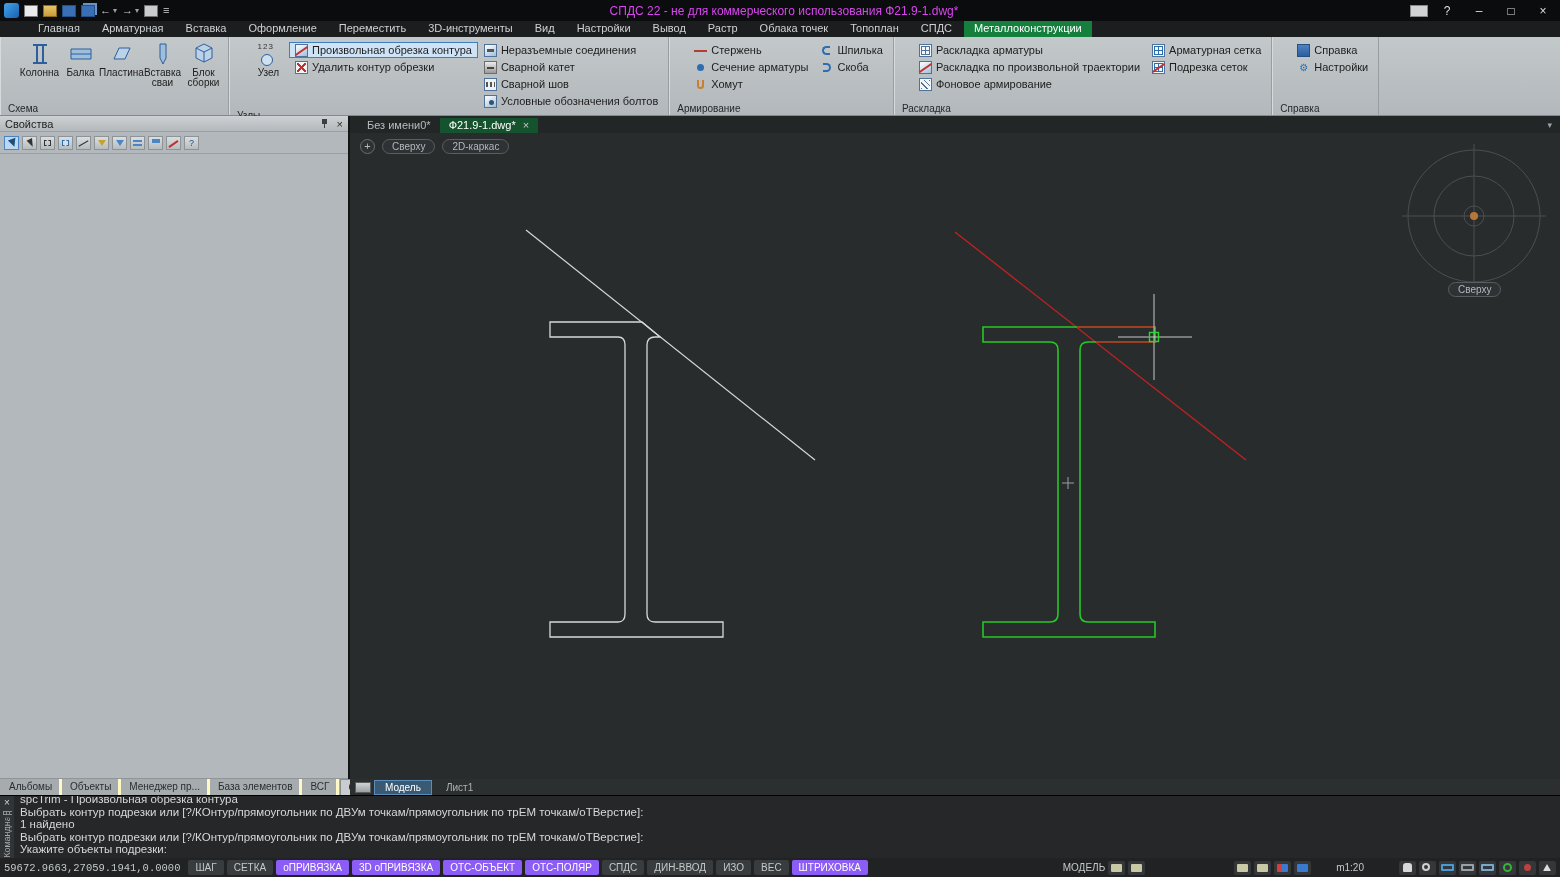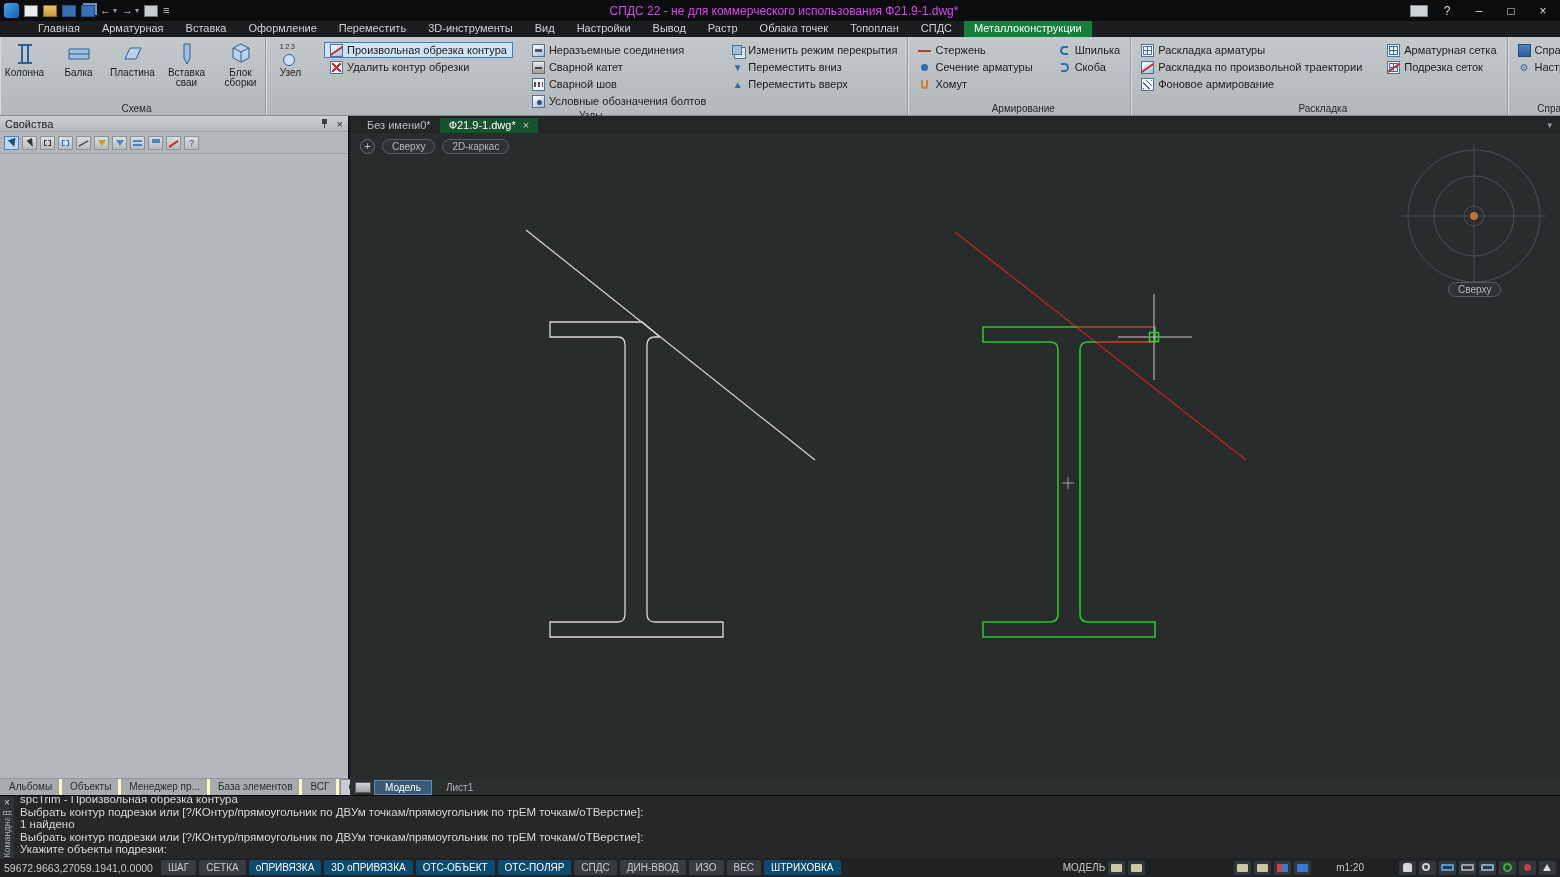--- a/index.html
+++ b/index.html
@@ -25,22 +25,22 @@
   .wb { width:26px; text-align:center; color:#ddd; font-size:12px; }
 
   
   .rtabs { height:16px; background:#1b1d1e; display:flex; align-items:stretch; padding-left:28px; gap:2px; flex:none; }
   .rtab { padding:1px 10px 0; font-size:11px; color:#cfd2d4; white-space:nowrap; }
   .rtab.active { background:#15803d; color:#fff; }
 
   
   .ribbon { height:79px; background:linear-gradient(#c3c8ca,#b2b8bb); display:flex; flex:none; border-bottom:1px solid #83898c; }
   .rgroup { display:flex; flex-direction:column; border-right:1px solid #979da0; box-shadow:1px 0 0 #d7dbdc inset; }
-  .rgc { flex:1; display:flex; padding:2px 4px 0; gap:13px; }
-  .rglabel { height:13px; font-size:10px; color:#24282a; text-align:center; line-height:13px;padding-left:8px; }
+  .rgc { flex:1; display:flex; padding:2px 4px 0; gap:0;margin-left:15px; }
+  .rglabel { height:13px; font-size:10px; color:#24282a; text-align:left; line-height:13px;padding-left:8px; }
   .bigbtn { width:41px; display:flex; flex-direction:column; align-items:center; }
   .bicon { width:26px; height:26px; margin:2px 0 1px; flex:none; }
   .blbl { text-align:center; font-size:10px; line-height:10px; color:#1c1c1c; }
   .scol { display:flex; flex-direction:column; gap:1px; padding-top:3px; }
   .sbtn { display:flex; align-items:center; gap:4px; height:16px; padding:0 5px; font-size:11px; color:#1c1c1c; white-space:nowrap; border:1px solid transparent; }
   .sbtn.selected { background:#cfe3f7; border:1px solid #3f7fc1; }
 
   
   .si { width:13px; height:13px; border:1px solid #4e729a; background:linear-gradient(150deg,#eef4fa 20%,#9fbeda); flex:none; position:relative; display:inline-block; }
   .si::after { content:""; position:absolute; }
@@ -139,23 +139,23 @@
   .cmdside { width:14px; background:#313436; display:flex; flex-direction:column; align-items:center; gap:3px; padding-top:2px; flex:none; }
   .cx { color:#cfd2d4; font-size:10px; line-height:10px; }
   .cgrid { width:9px; height:8px; background:repeating-linear-gradient(0deg,#8a9093 0 1px,transparent 1px 3px),repeating-linear-gradient(90deg,#8a9093 0 1px,transparent 1px 3px); }
   .cvlabel { writing-mode:vertical-rl; transform:rotate(180deg); font-size:9px; color:#a8acae; overflow:hidden; max-height:40px; white-space:nowrap; }
   .cmdlines { flex:1; padding:0 6px; overflow:hidden; }
   .cline { font-size:11.5px; line-height:12.6px; color:#d6d8d9; white-space:nowrap; }
   .cline:first-child { margin-top:-3px; }
 
   
   .statusbar { height:19px; background:#202223; display:flex; align-items:center; padding:0 4px; gap:3px; font-size:10px; color:#c6c9ca; flex:none; }
-  .coords { font-family:Liberation Sans, sans-serif; font-size:10.5px; margin-right:5px; white-space:nowrap; }
+  .coords { font-family:Liberation Mono, monospace; font-size:10.5px; margin-right:5px; white-space:nowrap; }
   .tgl { background:#383c3e; border-radius:2px; padding:2px 7px; white-space:nowrap; }
-  .tgl.on { background:#0c4a6e; color:#fff; }
+  .tgl.on { background:#8b5cf6; color:#fff; }
   .smodel { margin-left:auto; white-space:nowrap; }
   .sscale { white-space:nowrap; margin:0 6px; }
   .tico { width:17px; height:14px; background:#33373a; border-radius:2px; position:relative; flex:none; }
   .tico::before { content:""; position:absolute; inset:3px; border-radius:1px; }
   .t-pale::before { background:#c9c9a6; }
   .t-rb::before { background:linear-gradient(90deg,#d04040 50%,#3a7bd0 50%); }
   .t-blue::before { background:#3a7bd0; }
   .t-hand::before { background:#d8d8d8; border-radius:3px 3px 1px 1px; inset:2px 4px 3px 4px; }
   .t-zoom::before { border:2px solid #d0d0d0; border-radius:50%; inset:2px 6px 4px 3px; background:none; }
   .t-mon1::before { border:2px solid #4a9ad4; inset:3px 2px 4px 2px; background:none; }
@@ -287,34 +287,20 @@
           </div>
           <div class="sbtn">
             <span class="si si-zig"></span>
             <span>Сварной шов</span>
           </div>
           <div class="sbtn">
             <span class="si si-bolt"></span>
             <span>Условные обозначения болтов</span>
           </div>
         </div>
-        <div class="scol">
-          <div class="sbtn">
-            <span class="si si-overlap"></span>
-            <span>Изменить режим перекрытия</span>
-          </div>
-          <div class="sbtn">
-            <span class="gi-blue">▼</span>
-            <span>Переместить вниз</span>
-          </div>
-          <div class="sbtn">
-            <span class="gi-blue">▲</span>
-            <span>Переместить вверх</span>
-          </div>
-        </div>
       </div>
       <div class="rglabel">Узлы</div>
     </div>
 
     <div class="rgroup">
       <div class="rgc">
         <div class="scol">
           <div class="sbtn">
             <span class="si si-line"></span>
             <span>Стержень</span>

